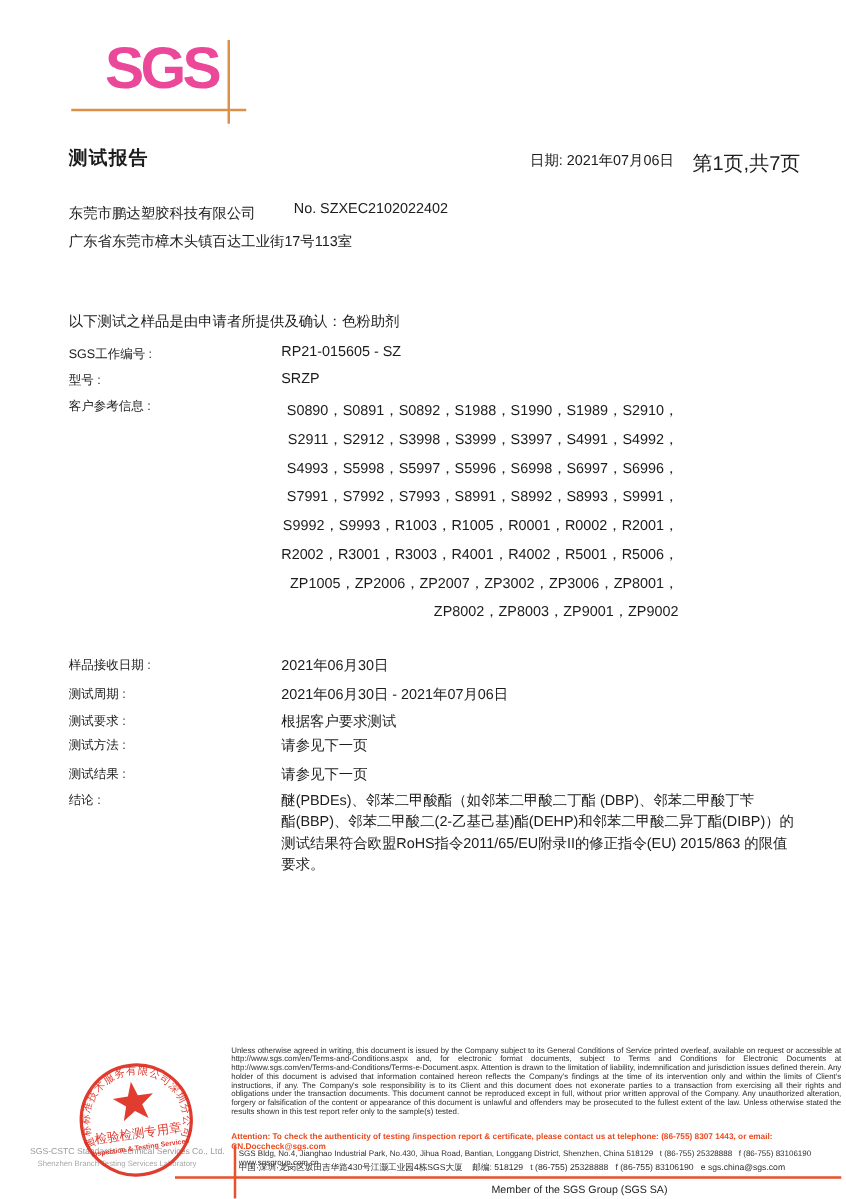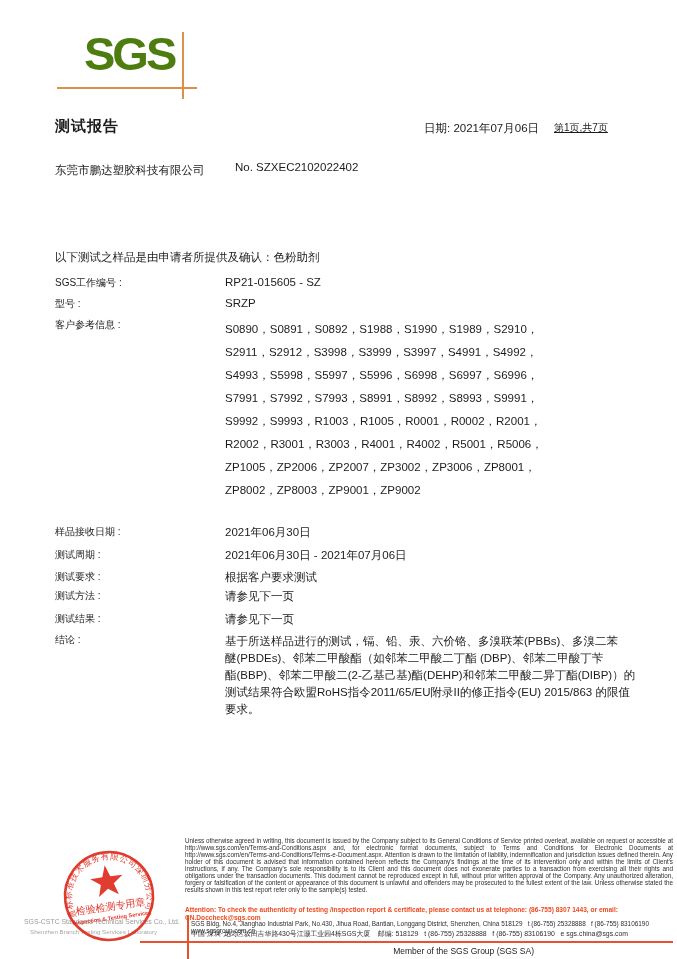--- a/index.html
+++ b/index.html
@@ -3,35 +3,35 @@
 <meta charset="utf-8">
 <style>
   html,body{margin:0;padding:0;background:#ffffff;}
   .page{
     position:relative; width:677px; height:959px; background:#fff;
     font-family:"Liberation Sans", sans-serif; color:#1c1c1c; overflow:hidden;
   }
   .abs{position:absolute;}
   
   .logo-text{left:84px; top:30px; font-size:47px; font-weight:bold;
-    color:#4d7c0f; letter-spacing:-3px; line-height:1;}
+    color:#ec4899; letter-spacing:-3px; line-height:1;}
   .logo-hline{left:57px; top:87px; width:140px; height:2px; background:#dd9048;}
   .logo-vline{left:182px; top:32px; width:2px; height:67px; background:#dd9048;}
   
   .doc-title{left:55px; top:117px; font-size:15px; font-weight:bold; letter-spacing:1px;}
   .report-no{left:235px; top:121px; font-size:11.5px;margin-top:40px;}
   .date-label{left:424px; top:121px; font-size:11.5px;}
-  .page-label{left:554px; top:121px; font-size:10px;text-decoration:underline;}
+  .page-label{left:554px; top:121px; font-size:16px;}
   .applicant-name{left:55px; top:163px; font-size:11.5px;}
   .applicant-address{left:55px; top:186px; font-size:11.5px;}
   
   .statement{left:55px; top:250px; font-size:11.5px;}
   .f-label{left:55px; font-size:10px;}
   .f-value{left:225px; font-size:11.5px;}
-  .ref-lines{left:225px; top:318px; font-size:11.5px; line-height:23px;}
+  .ref-lines{left:225px; top:318px; font-size:11.5px; line-height:23px;text-align:right;}
   .concl-lines{left:225px; top:633px; width:452px; font-size:11.5px; line-height:17px;}
   
   .legal{left:185px; top:837px; width:488px; font-size:6.3px; line-height:7.05px;
     text-align:justify; color:#2e2e2e;}
   .attention{left:185px; top:906px; width:488px; font-size:6.6px; line-height:7.6px;
     font-weight:bold; color:#ee4a1f;}
   .addr-en{left:191px; top:920px; width:482px; font-size:6.4px; color:#2e2e2e; white-space:pre-wrap;}
   .addr-cn{left:191px; top:929px; width:482px; font-size:6.9px; color:#2e2e2e; white-space:pre-wrap;}
   .footer-rule{left:140px; top:941px; width:533px; height:2px; background:#e8512b;}
   .footer-vmark{left:187px; top:916px; width:1.5px; height:43px; background:#e8512b;}
@@ -48,20 +48,21 @@
   <div class="abs logo-text">SGS</div>
   <div class="abs logo-hline"></div>
   <div class="abs logo-vline"></div>
 
   <div class="abs doc-title">测试报告</div>
   <div class="abs report-no">No. SZXEC2102022402</div>
   <div class="abs date-label">日期: 2021年07月06日</div>
   <div class="abs page-label">第1页,共7页</div>
 
   <div class="abs applicant-name">东莞市鹏达塑胶科技有限公司</div>
+  <div class="abs applicant-address">广东省东莞市樟木头镇百达工业街17号113室</div>
 
   <div class="abs statement">以下测试之样品是由申请者所提供及确认：色粉助剂</div>
 
   <div class="abs f-label" style="top:276px">SGS工作编号 :</div>
   <div class="abs f-value" style="top:276px">RP21-015605 - SZ</div>
 
   <div class="abs f-label" style="top:297px">型号 :</div>
   <div class="abs f-value" style="top:297px">SRZP</div>
 
   <div class="abs f-label" style="top:318px">客户参考信息 :</div>
@@ -86,21 +87,20 @@
   <div class="abs f-value" style="top:570px">根据客户要求测试</div>
 
   <div class="abs f-label" style="top:589px">测试方法 :</div>
   <div class="abs f-value" style="top:589px">请参见下一页</div>
 
   <div class="abs f-label" style="top:612px">测试结果 :</div>
   <div class="abs f-value" style="top:612px">请参见下一页</div>
 
   <div class="abs f-label" style="top:633px">结论 :</div>
   <div class="abs concl-lines">
-    <div>基于所送样品进行的测试，镉、铅、汞、六价铬、多溴联苯(PBBs)、多溴二苯</div>
     <div>醚(PBDEs)、邻苯二甲酸酯（如邻苯二甲酸二丁酯 (DBP)、邻苯二甲酸丁苄</div>
     <div>酯(BBP)、邻苯二甲酸二(2-乙基己基)酯(DEHP)和邻苯二甲酸二异丁酯(DIBP)）的</div>
     <div>测试结果符合欧盟RoHS指令2011/65/EU附录II的修正指令(EU) 2015/863 的限值</div>
     <div>要求。</div>
   </div>
 
   <div class="abs legal">Unless otherwise agreed in writing, this document is issued by the Company subject to its General Conditions of Service printed overleaf, available on request or accessible at http://www.sgs.com/en/Terms-and-Conditions.aspx and, for electronic format documents, subject to Terms and Conditions for Electronic Documents at http://www.sgs.com/en/Terms-and-Conditions/Terms-e-Document.aspx. Attention is drawn to the limitation of liability, indemnification and jurisdiction issues defined therein. Any holder of this document is advised that information contained hereon reflects the Company's findings at the time of its intervention only and within the limits of Client's instructions, if any. The Company's sole responsibility is to its Client and this document does not exonerate parties to a transaction from exercising all their rights and obligations under the transaction documents. This document cannot be reproduced except in full, without prior written approval of the Company. Any unauthorized alteration, forgery or falsification of the content or appearance of this document is unlawful and offenders may be prosecuted to the fullest extent of the law. Unless otherwise stated the results shown in this test report refer only to the sample(s) tested.</div>
   <div class="abs attention">Attention: To check the authenticity of testing /inspection report &amp; certificate, please contact us at telephone: (86-755) 8307 1443, or email: CN.Doccheck@sgs.com</div>
   <div class="abs addr-en">SGS Bldg, No.4, Jianghao Industrial Park, No.430, Jihua Road, Bantian, Longgang District, Shenzhen, China 518129   t (86-755) 25328888   f (86-755) 83106190   www.sgsgroup.com.cn</div>
   <div class="abs addr-cn">中国·深圳·龙岗区坂田吉华路430号江灏工业园4栋SGS大厦    邮编: 518129   t (86-755) 25328888   f (86-755) 83106190   e sgs.china@sgs.com</div>

